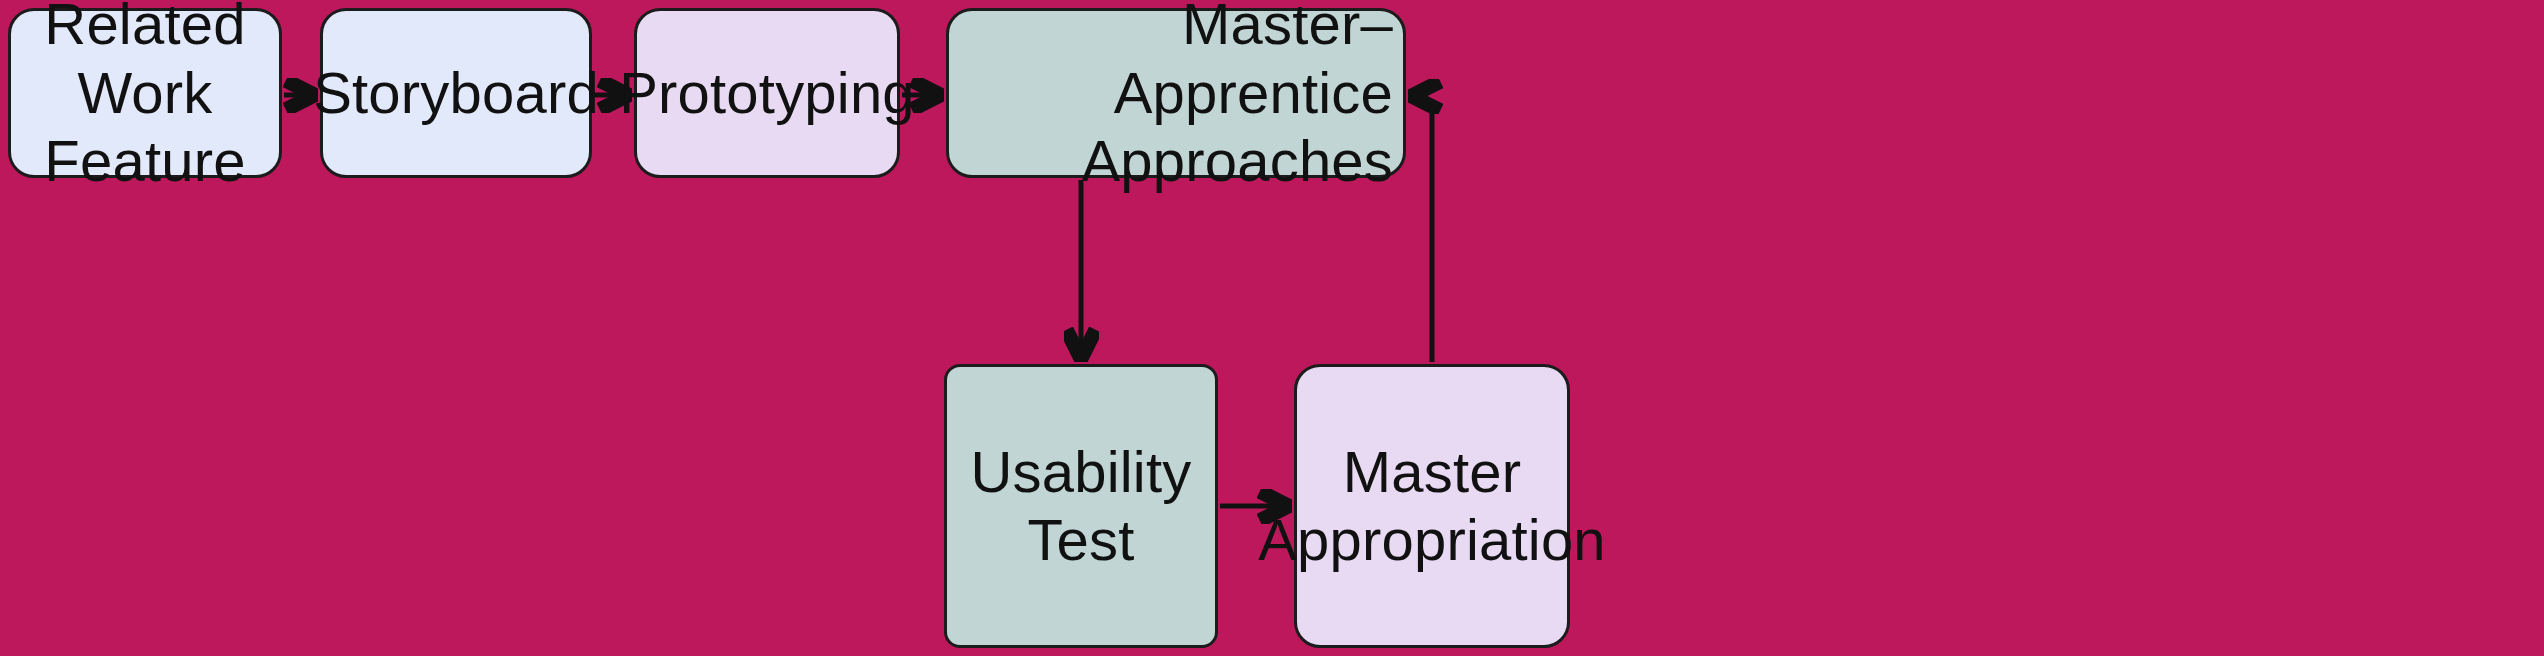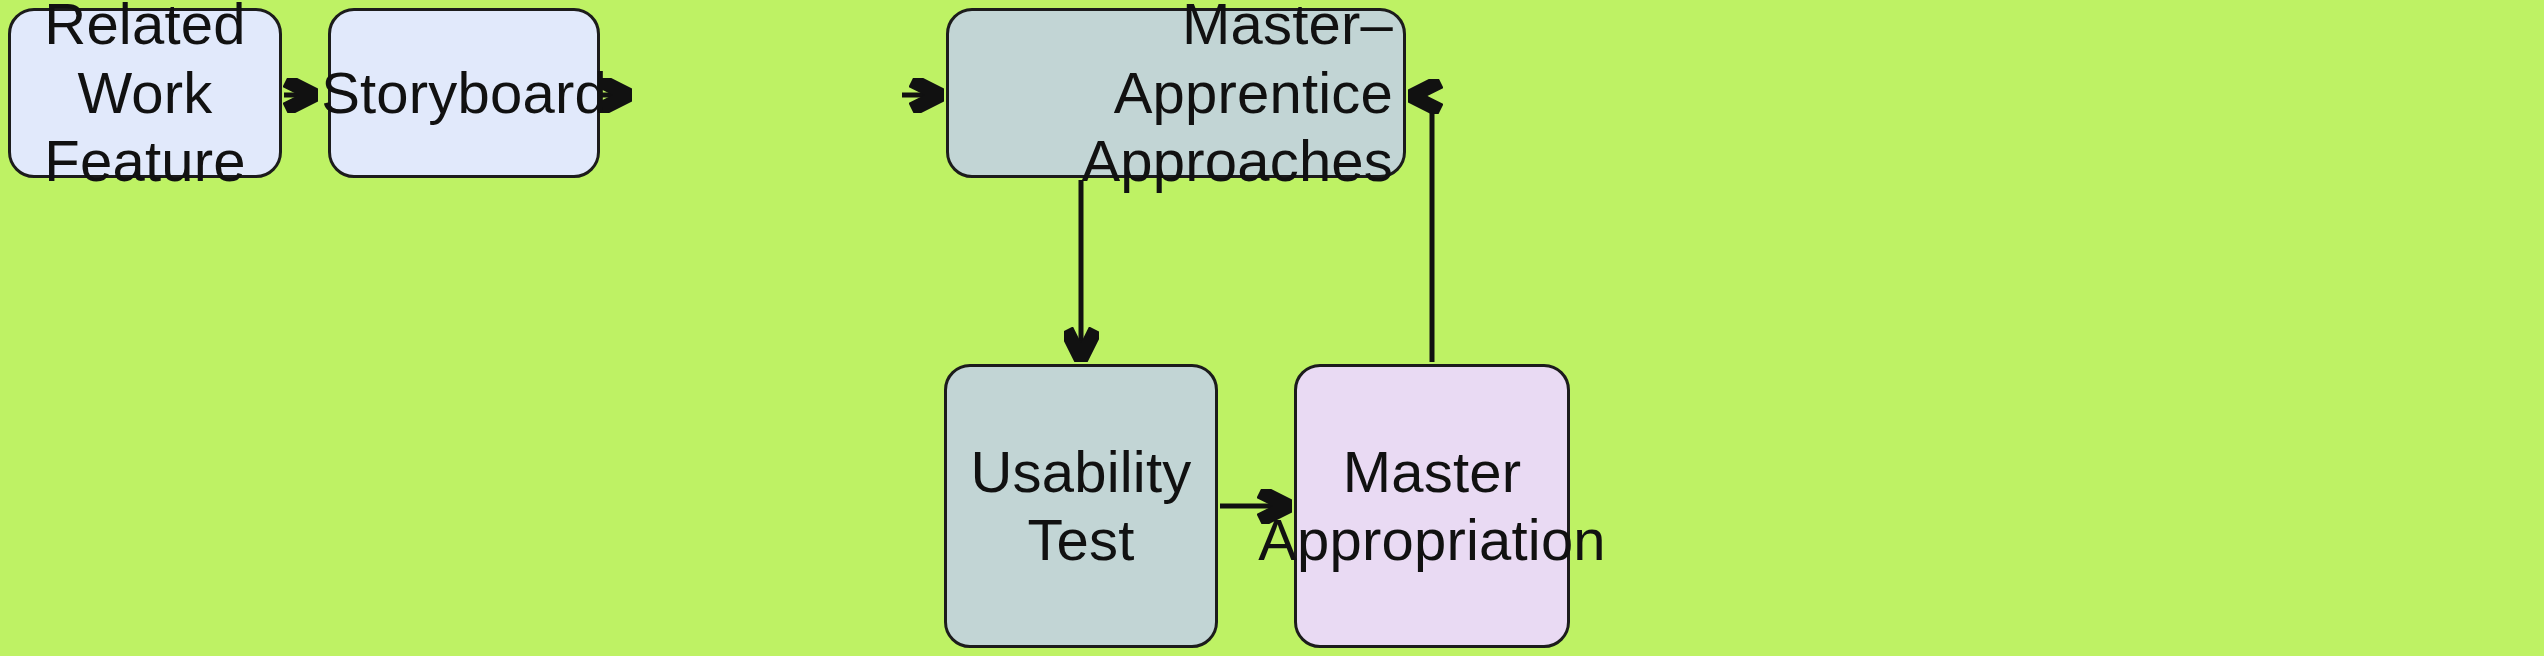--- a/index.html
+++ b/index.html
@@ -8,21 +8,21 @@
     padding: 0;
     background: #ffffff;
   }
   body {
     font-family: "Liberation Sans", sans-serif;
   }
   #diagram-root {
     position: relative;
     width: 2544px;
     height: 656px;
-    background: #bef264;
+    background: #be185d;
     overflow: hidden;
   }
   .flow-node {
     position: absolute;
     box-sizing: border-box;
     border: 3px solid #1c1c1c;
     border-radius: 26px;
     display: flex;
     align-items: center;
     justify-content: center;
@@ -74,25 +74,26 @@
     <line x1="1081" y1="180" x2="1081" y2="356" marker-end="url(#arrowhead)"></line>
 
     <line x1="1220" y1="506" x2="1286" y2="506" marker-end="url(#arrowhead)"></line>
 
     <path d="M 1432 362 L 1432 112 Q 1432 96 1416 96 L 1414 96" marker-end="url(#arrowhead)"></path>
   </svg>
 
   <div class="flow-node node-blue" style="left:8px; top:8px; width:274px; height:170px;">Related Work
 Feature</div>
 
-  <div class="flow-node node-blue" style="left:320px; top:8px; width:272px; height:170px;margin-left:8px;">Storyboard</div>
+  <div class="flow-node node-blue" style="left:320px; top:8px; width:272px; height:170px;">Storyboard</div>
 
+  <div class="flow-node node-purple" style="left:634px; top:8px; width:266px; height:170px;">Prototyping</div>
 
   <div class="flow-node node-teal" style="left:946px; top:8px; width:460px; height:170px;text-align:right;">Master–Apprentice
 Approaches</div>
 
-  <div class="flow-node node-teal" style="left:944px; top:364px; width:274px; height:284px;">Usability
+  <div class="flow-node node-teal" style="left:944px; top:364px; width:274px; height:284px;border-radius:16px;">Usability
 Test</div>
 
   <div class="flow-node node-purple" style="left:1294px; top:364px; width:276px; height:284px;">Master
 Appropriation</div>
 
 </div>
 
 </body></html>

